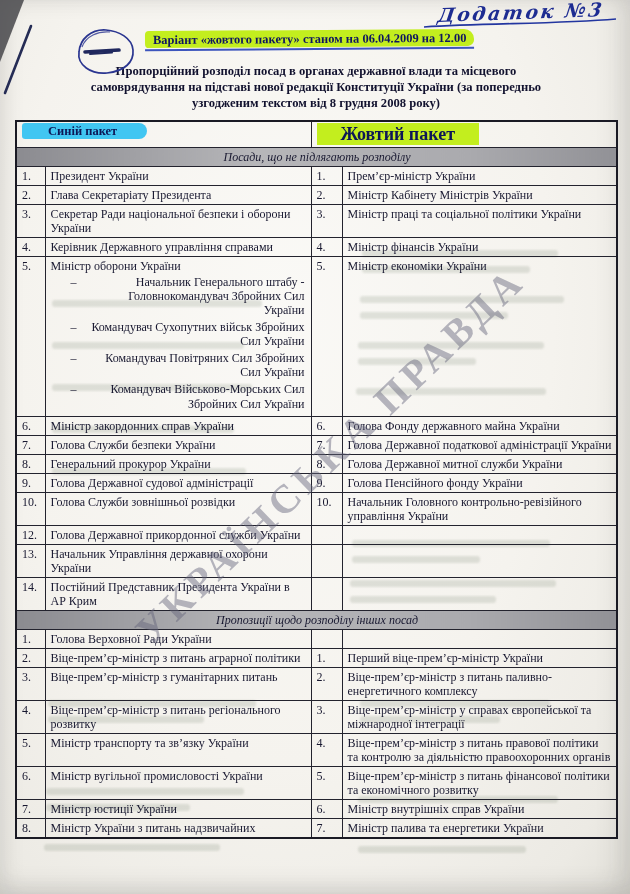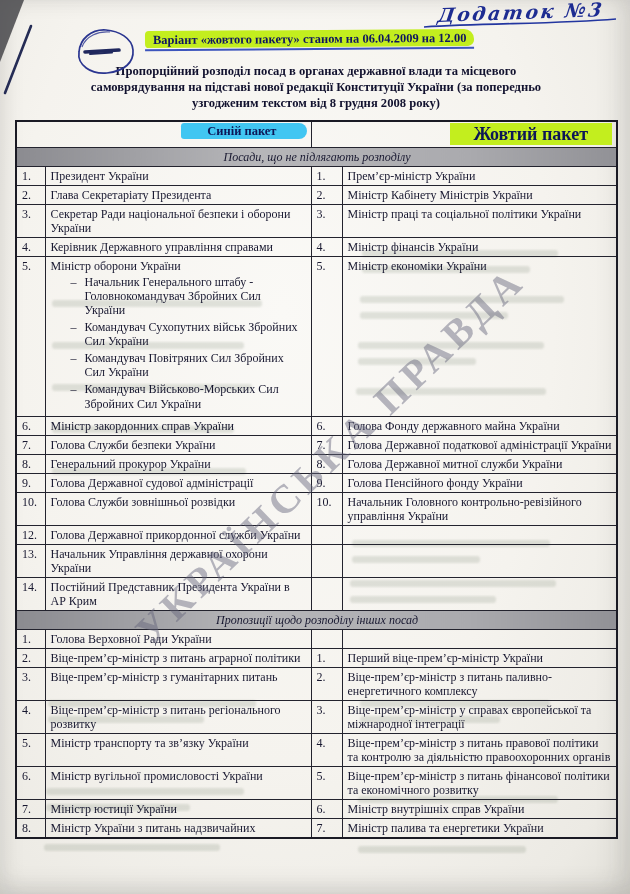--- a/index.html
+++ b/index.html
@@ -34,32 +34,32 @@
   .ghost-layer{position:absolute;left:0;top:0;width:630px;height:894px;z-index:1;pointer-events:none;}
   .ghost-bar{position:absolute;height:7px;border-radius:3px;background:rgba(116,130,110,.30);
         filter:blur(1.1px);opacity:.65;}
   
   table.dist-table{position:absolute;left:15px;top:120px;width:601px;z-index:4;
         border-collapse:collapse;table-layout:fixed;background:transparent;}
   table.dist-table td{border:1px solid #23232e;vertical-align:top;
         font-size:12px;line-height:1.17;color:#181830;padding:2px 4px 2px 5px;}
   table.dist-table{border:2px solid #1a1a24;}
   td.mid-div{border-left-width:2px;}
-  td.col-head{text-align:right;padding:2px 2px 3px 2px;height:18px;}
+  td.col-head{text-align:left;padding:2px 2px 3px 2px;height:18px;}
   .hl-blue{background:var(--cyan_highlight);color:#0d1656;font-weight:bold;font-size:12.5px;
         padding:1px 30px 1px 26px;border-radius:4px 10px 10px 4px;}
   .hl-yellow{background:var(--green_highlight);color:#0d1656;font-weight:bold;font-size:18px;
         padding:1px 24px;}
   td.section-head{background:linear-gradient(90deg,#8b8b90 0%,#b6b6b9 40%,#aaaaae 75%,#919196 100%);
         text-align:center;font-weight:normal;font-style:italic;font-size:12.6px;color:#0b0b12;
         padding:1px 2px;}
   td.num{padding-left:6px;padding-right:2px;}
   .sub-item{display:flex;margin:2px 0 3px 20px;}
   .sub-item .dash{width:14px;flex:0 0 14px;}
-  .sub-item .stext{flex:1;padding-right:2px;}
+  .sub-item .stext{flex:1;padding-right:2px;text-align:right;}
 </style>
 </head>
 <body>
 
 <div class="page">
 
   <div class="ghost-layer">
       <div class="ghost-bar" style="left: 362px; top: 250px; width: 196px;"></div>
       <div class="ghost-bar" style="left: 362px; top: 266px; width: 168px;"></div>
       <div class="ghost-bar" style="left: 360px; top: 296px; width: 204px;"></div>

